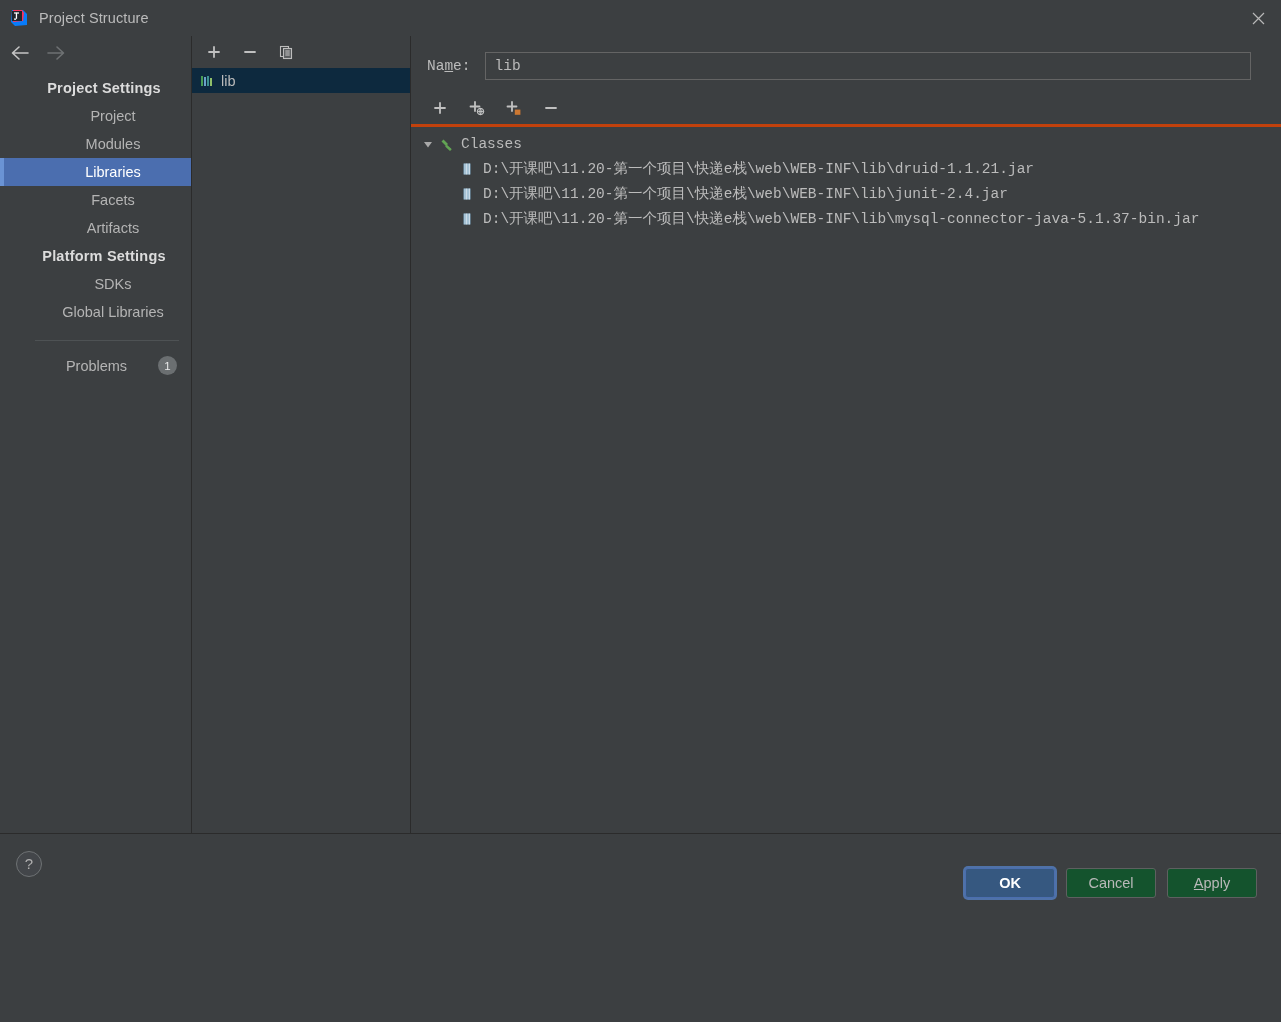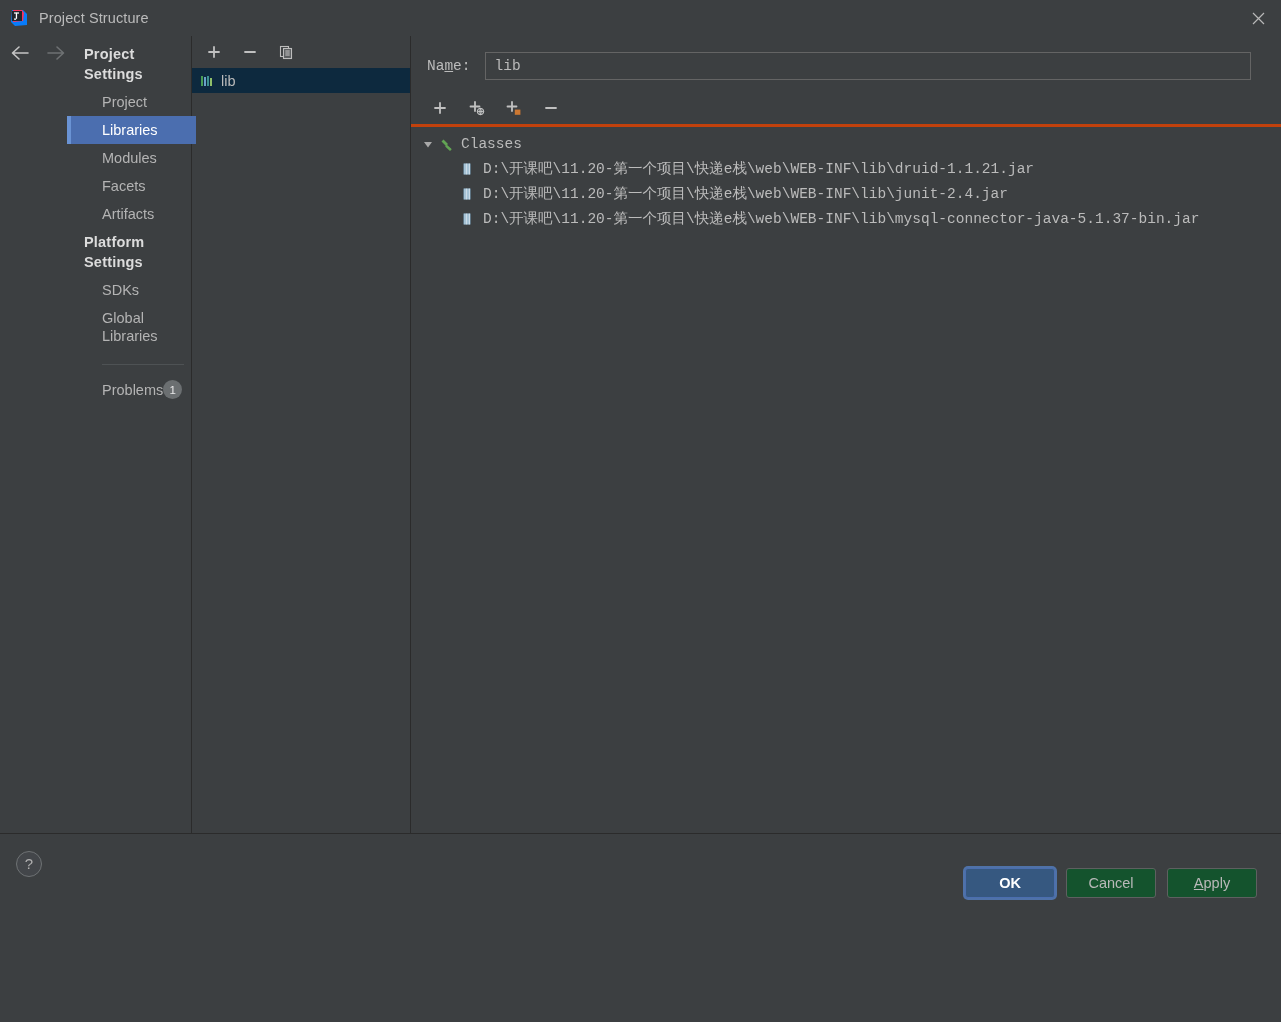--- a/index.html
+++ b/index.html
@@ -62,22 +62,24 @@
     position: relative;
   }
 
   
   .sidebar {
     width: 192px;
     min-width: 192px;
     background: #3c3f41;
     border-right: 1px solid #2b2b2b;
     display: flex;
+    flex-direction: column;
     padding-top: 0;
     position: relative;
+    text-align: center;
   }
   .nav-arrows {
     height: 34px;
     display: flex;
     align-items: center;
     padding-left: 9px;
     gap: 14px;
   }
   .nav-arrow { width: 22px; height: 22px; display:flex; align-items:center; justify-content:center; cursor: default;}
   .nav-arrow svg { display:block; }
@@ -314,22 +316,22 @@
         <span class="nav-arrow">
           <svg width="20" height="16" viewBox="0 0 20 16">
             <path d="M2 8 L17 8 M11 2 L17.5 8 L11 14" stroke="#6e7173" stroke-width="1.6" fill="none" stroke-linecap="round" stroke-linejoin="round"></path>
           </svg>
         </span>
       </div>
 
       <div class="nav-list">
         <div class="nav-group-title">Project Settings</div>
         <div class="nav-item">Project</div>
+        <div class="nav-item">Modules</div>
         <div class="nav-item selected">Libraries</div>
-        <div class="nav-item">Modules</div>
         <div class="nav-item">Facets</div>
         <div class="nav-item">Artifacts</div>
 
         <div class="nav-group-title">Platform Settings</div>
         <div class="nav-item">SDKs</div>
         <div class="nav-item">Global Libraries</div>
 
         <div class="nav-sep"></div>
 
         <div class="nav-item with-badge">

